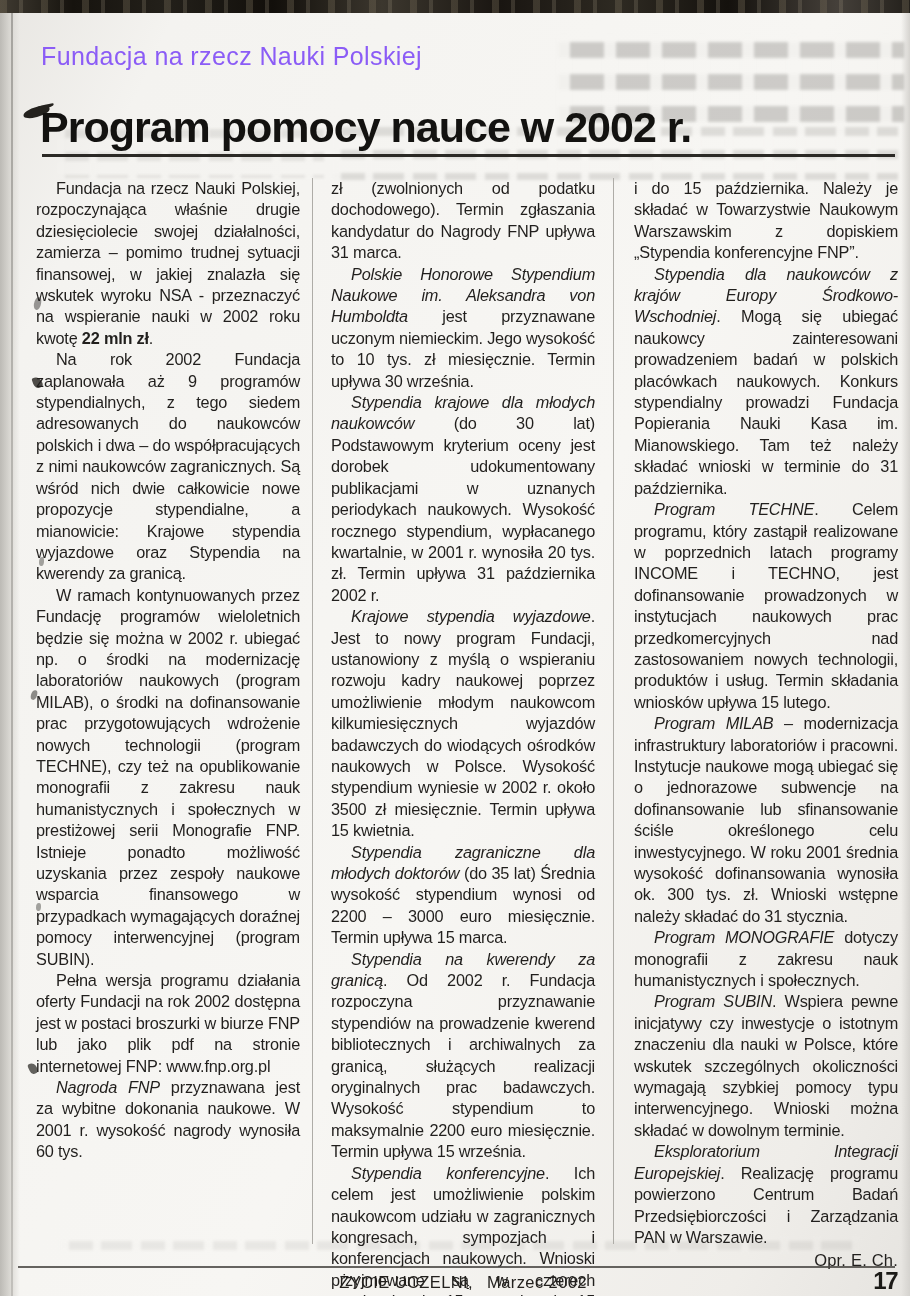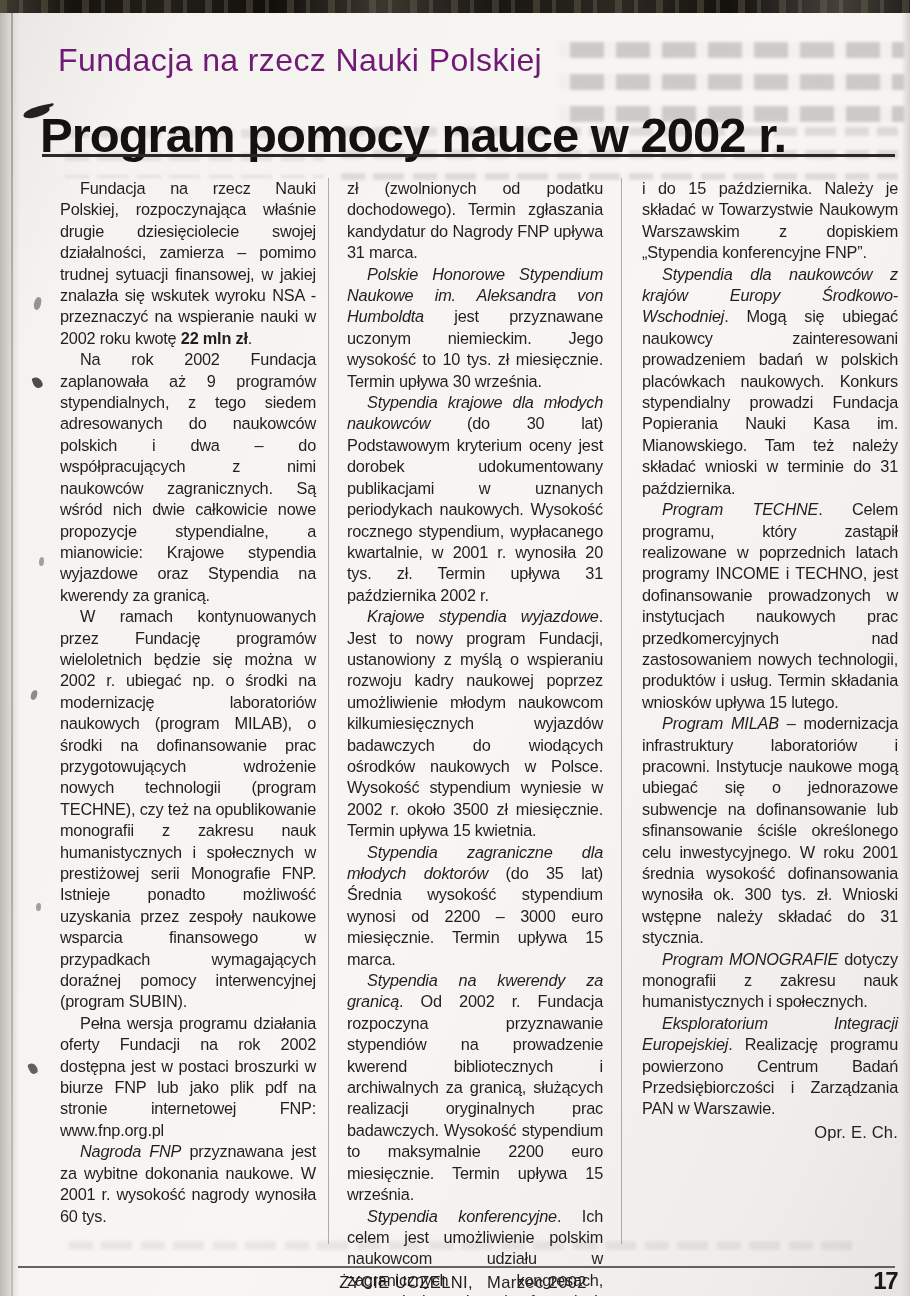--- a/index.html
+++ b/index.html
@@ -45,27 +45,27 @@
   }
   .ghost.g-top-right{left:558px;top:36px;width:346px;height:92px;opacity:.22;
     background:
       repeating-linear-gradient(to right,rgba(246,245,242,.9) 0 12px,transparent 12px 46px),
       repeating-linear-gradient(to bottom,transparent 0 6px,#3b3833 6px 22px,transparent 22px 32px);
   }
   .ghost.g-under-title-mid{left:332px;top:122px;width:566px;height:58px;opacity:.14;}
   .ghost.g-under-title-left{left:56px;top:124px;width:268px;height:54px;opacity:.10;}
   .ghost.g-bottom{left:60px;top:1236px;width:800px;height:18px;opacity:.08;}
   
-  .kicker{position:absolute;left:58px;top:42px;font-size:32px;letter-spacing:.4px;color:#701a75;}
-  .title{position:absolute;left:40px;top:74px;font-size:49px;font-weight:bold;letter-spacing:-1px;color:#131210;white-space:nowrap;}
+  .kicker{position:absolute;left:41px;top:42px;font-size:25px;letter-spacing:.4px;color:#8b5cf6;}
+  .title{position:absolute;left:40px;top:74px;font-size:43px;font-weight:bold;letter-spacing:-1px;color:#131210;white-space:nowrap;}
   .title-rule{position:absolute;left:42px;right:15px;top:154px;height:3px;background:#2b2925;}
   
   .columns{position:absolute;left:36px;top:178px;width:862px;height:1066px;display:flex;}
   .col{flex:1 1 0;min-width:0;}
-  .col-1{padding-right:12px;margin-left:24px;}
+  .col-1{padding-right:12px;}
   .col-2{padding:0 18px;border-left:1px solid #aeaca7;}
   .col-3{padding-left:20px;border-left:1px solid #aeaca7;}
   .para{margin:0;text-align:justify;font-size:16.3px;line-height:21.4px;letter-spacing:-.2px;color:#211f1d;}
   .para.indent{text-indent:20px;}
   .para .i{font-style:italic;}
   .para .b{font-weight:bold;}
   .byline{margin:2px 0 0;text-align:right;font-size:16.5px;letter-spacing:.2px;}
   .col-heading{margin:24px 0 18px;text-align:center;font-size:19px;font-weight:bold;letter-spacing:.2px;color:#141311;}
   
   .footer-rule{position:absolute;left:18px;right:15px;bottom:28px;height:2px;background:#4b4945;opacity:.85;}
@@ -112,20 +112,21 @@
       <p class="para indent"><span class="i">Stypendia zagraniczne dla młodych doktorów</span><span class="n"> (do 35 lat) Średnia wysokość stypendium wynosi od 2200 – 3000 euro miesięcznie. Termin upływa 15 marca.</span></p>
       <p class="para indent"><span class="i">Stypendia na kwerendy za granicą</span><span class="n">. Od 2002 r. Fundacja rozpoczyna przyznawanie stypendiów na prowadzenie kwerend bibliotecznych i archiwalnych za granicą, służących realizacji oryginalnych prac badawczych. Wysokość stypendium to maksymalnie 2200 euro miesięcznie. Termin upływa 15 września.</span></p>
       <p class="para indent"><span class="i">Stypendia konferencyjne</span><span class="n">. Ich celem jest umożliwienie polskim naukowcom udziału w zagranicznych kongresach, sympozjach i konferencjach naukowych. Wnioski przyjmowane są w czterech terminach: do 15 stycznia, do 15 kwietnia, do 15 czerwca</span></p>
     </div>
   <div class="col col-3">
       <p class="para"><span class="n">i do 15 października. Należy je składać w Towarzystwie Naukowym Warszawskim z dopiskiem „Stypendia konferencyjne FNP”.</span></p>
       <p class="para indent"><span class="i">Stypendia dla naukowców z krajów Europy Środkowo-Wschodniej</span><span class="n">. Mogą się ubiegać naukowcy zainteresowani prowadzeniem badań w polskich placówkach naukowych. Konkurs stypendialny prowadzi Fundacja Popierania Nauki Kasa im. Mianowskiego. Tam też należy składać wnioski w terminie do 31 października.</span></p>
       <p class="para indent"><span class="i">Program TECHNE</span><span class="n">. Celem programu, który zastąpił realizowane w poprzednich latach programy INCOME i TECHNO, jest dofinansowanie prowadzonych w instytucjach naukowych prac przedkomercyjnych nad zastosowaniem nowych technologii, produktów i usług. Termin składania wniosków upływa 15 lutego.</span></p>
       <p class="para indent"><span class="i">Program MILAB</span><span class="n"> – modernizacja infrastruktury laboratoriów i pracowni. Instytucje naukowe mogą ubiegać się o jednorazowe subwencje na dofinansowanie lub sfinansowanie ściśle określonego celu inwestycyjnego. W roku 2001 średnia wysokość dofinansowania wynosiła ok. 300 tys. zł. Wnioski wstępne należy składać do 31 stycznia.</span></p>
       <p class="para indent"><span class="i">Program MONOGRAFIE</span><span class="n"> dotyczy monografii z zakresu nauk humanistycznych i społecznych.</span></p>
+      <p class="para indent"><span class="i">Program SUBIN</span><span class="n">. Wspiera pewne inicjatywy czy inwestycje o istotnym znaczeniu dla nauki w Polsce, które wskutek szczególnych okoliczności wymagają szybkiej pomocy typu interwencyjnego. Wnioski można składać w dowolnym terminie.</span></p>
       <p class="para indent"><span class="i">Eksploratorium Integracji Europejskiej</span><span class="n">. Realizację programu powierzono Centrum Badań Przedsiębiorczości i Zarządzania PAN w Warszawie.</span></p>
       <p class="para byline">Opr. E. Ch.</p>
     </div>
 </div>
 
 <div class="footer-rule"></div>
 <div class="footer">
   <span>ŻYCIE UCZELNI,</span><span class="issue">Marzec 2002</span>
 </div>
 <div class="page-number">17</div>

